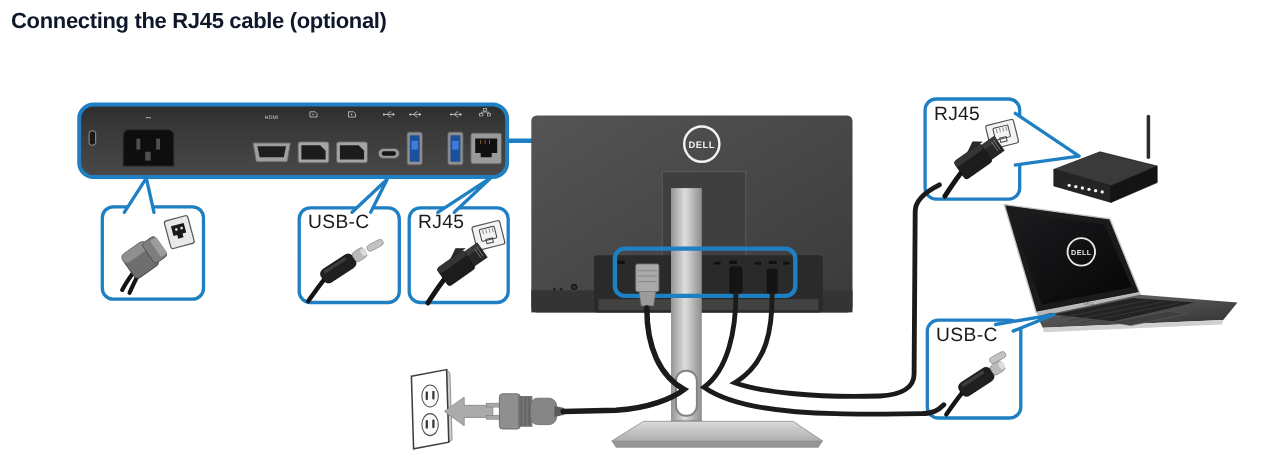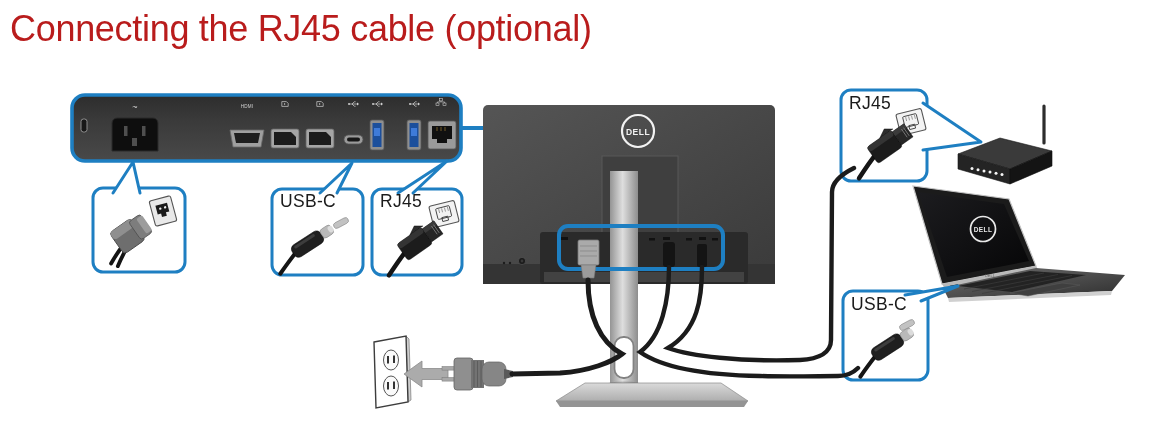--- a/index.html
+++ b/index.html
@@ -3,21 +3,21 @@
 <meta charset="utf-8">
 <style>
   * { margin:0; padding:0; box-sizing:border-box; }
   html,body { background:#ffffff; }
   .canvas {
     position:relative; width:1151px; height:432px; background:#ffffff;
     font-family:"Liberation Sans", sans-serif; overflow:hidden;
   }
   .title {
     position:absolute; left:10px; top:8px;
-    font-size:36px; font-weight:normal; color:#b91c1c; letter-spacing:-0.3px;
+    font-size:20px; font-weight:bold; color:#0f172a; letter-spacing:-0.3px;
   }
   svg { position:absolute; left:0; top:0; }
   svg text { font-family:"Liberation Sans", sans-serif; }
   .callout-label { font-size:17.5px; fill:#1b1b1b; letter-spacing:0.3px; }
 </style>
 </head>
 <body>
 
 <div class="canvas">
 

